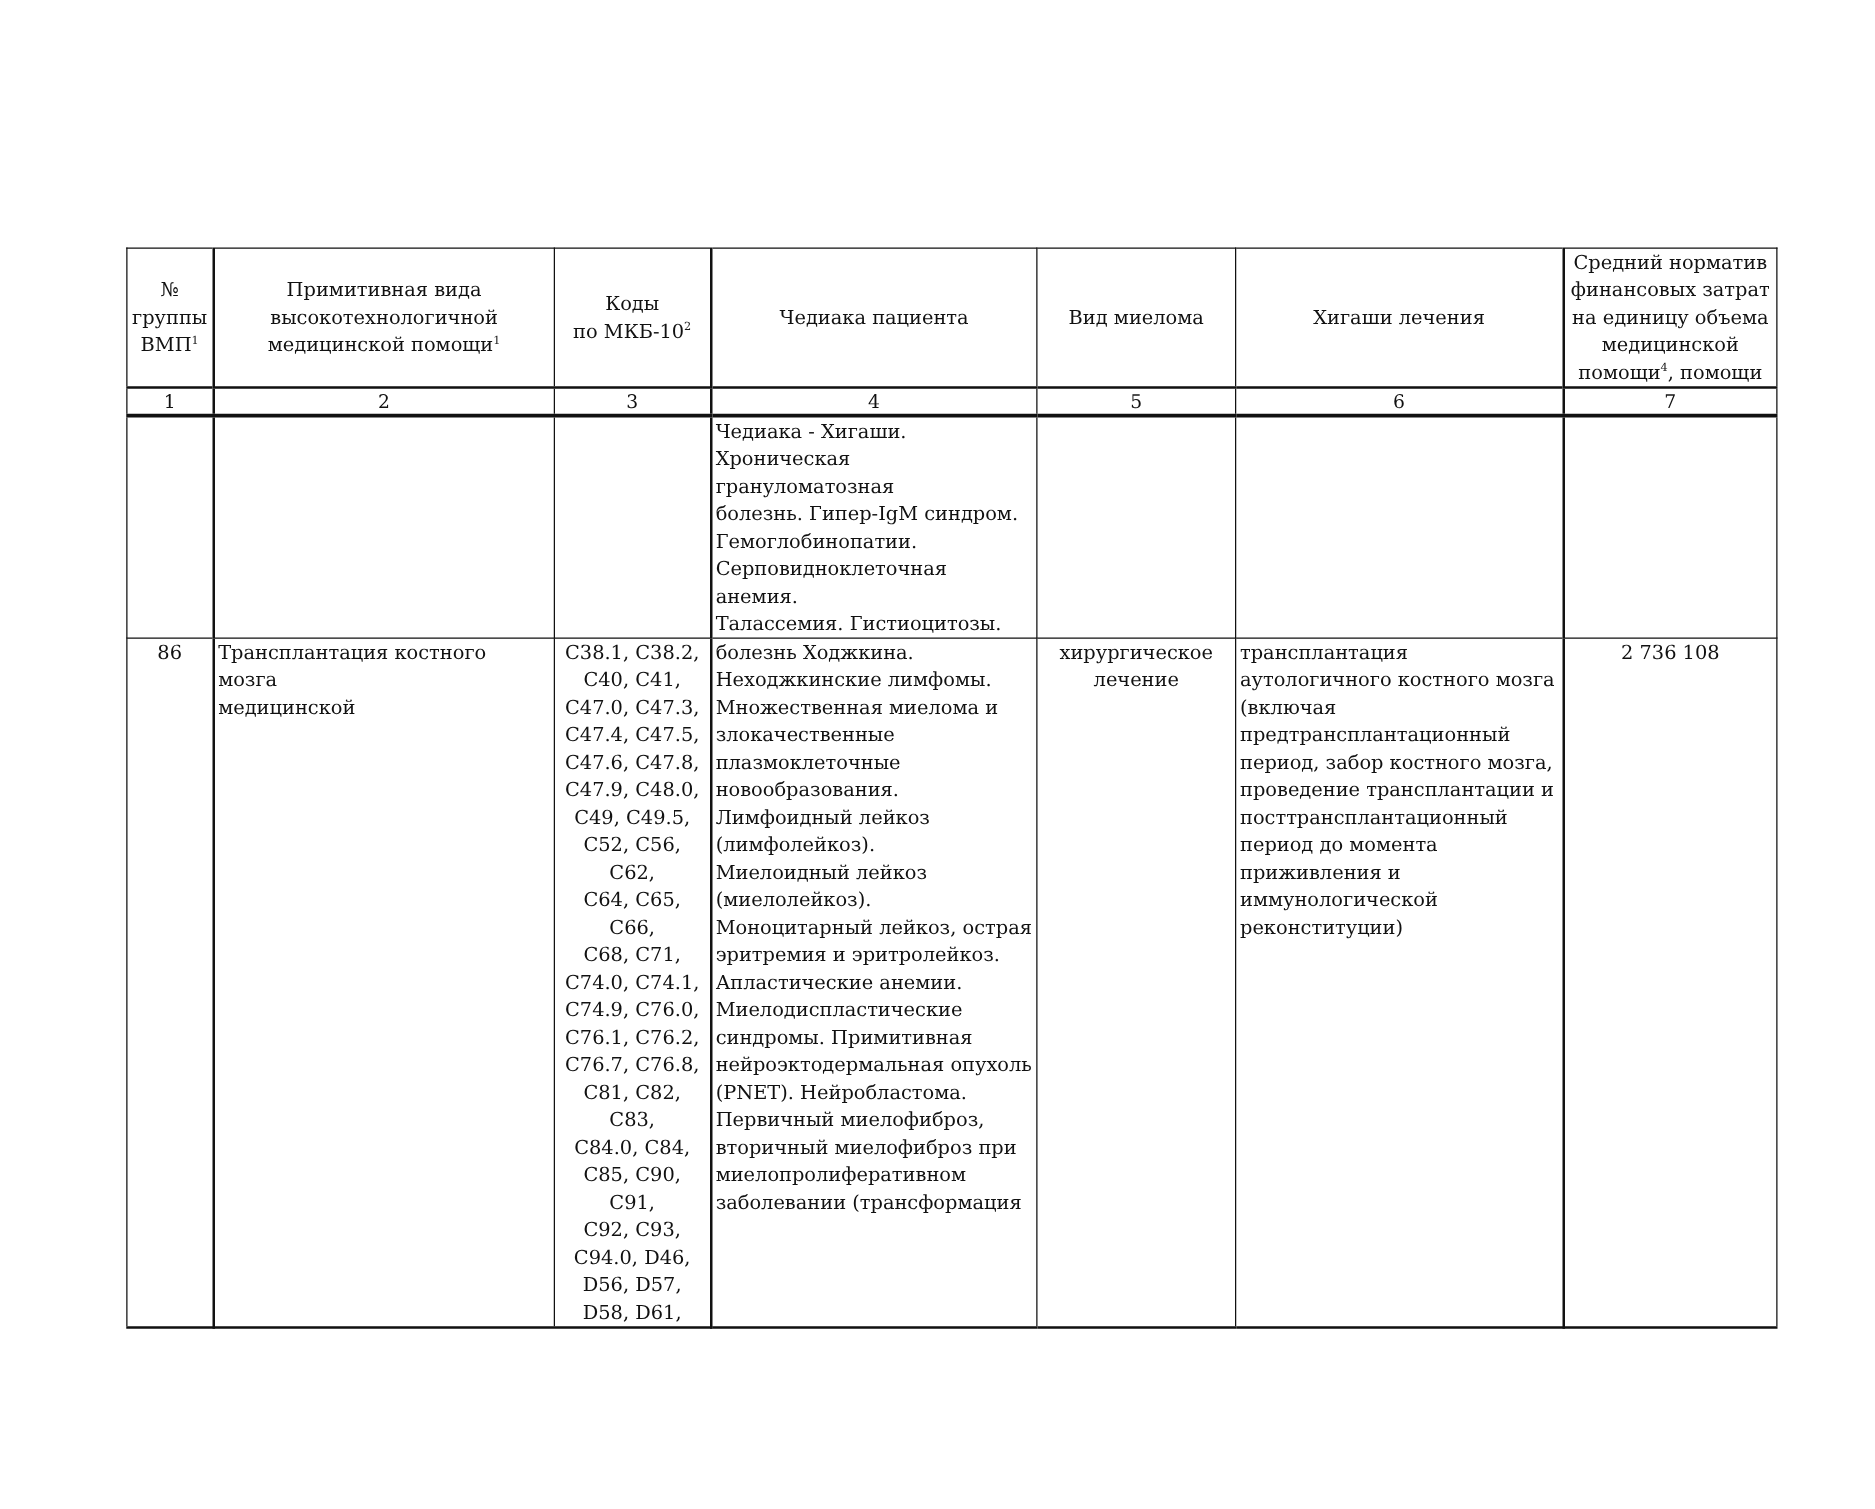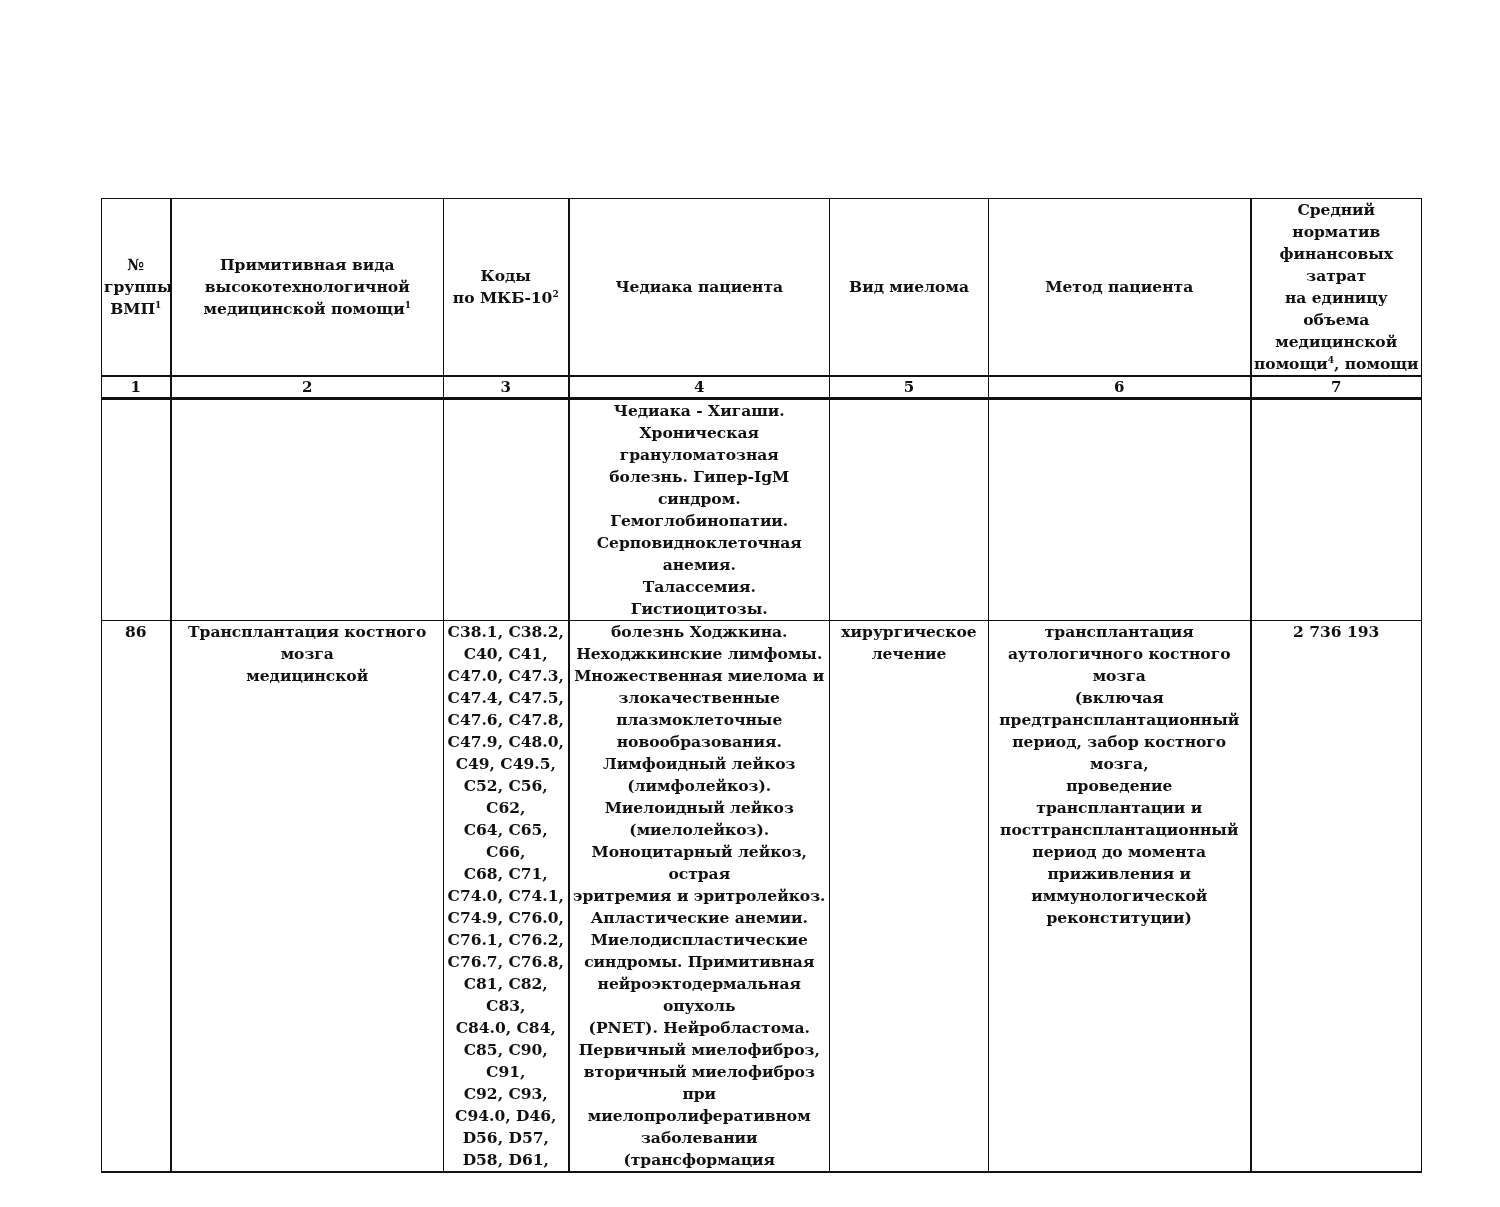--- a/index.html
+++ b/index.html
@@ -1,22 +1,22 @@
 <!DOCTYPE html>
 <html><head>
 <meta charset="utf-8">
 <style>
   html, body { margin: 0; padding: 0; background: #ffffff; }
   body { width: 1500px; height: 1207px; position: relative; overflow: hidden;
          font-family: "DejaVu Serif", "Liberation Serif", serif; color: #111; }
   .tbl { position: absolute; left: 101px; top: 198px; width: 1320px; border-collapse: collapse; table-layout: fixed; }
-  .tbl td, .tbl th { border: 1.5px solid #111; padding: 0 3px; font-weight: bold; font-size: 15.5px; line-height: 22px; vertical-align: top; }
+  .tbl td, .tbl th { border: 1.5px solid #111; padding: 0 3px; font-weight: normal; font-size: 15.5px; line-height: 22px; vertical-align: top; }
   .tbl thead th { vertical-align: middle; text-align: center; height: 110px; padding: 0 2px; }
   .tbl thead tr.nums th { height: 20px; line-height: 20px; border-top: 2px solid #111; border-bottom: 3px solid #111; font-size: 15px; }
-  .tbl tbody td { white-space: pre-line; text-align: center; }
+  .tbl tbody td { white-space: pre-line; }
   .c { text-align: center; }
   .tbl tr.last td { border-bottom: 2.5px solid #111; }
   sup { font-size: 9px; line-height: 0; }
   .tbl td.col1, .tbl th.col1 { border-right: 2.5px solid #111; }
   .tbl td.col3, .tbl th.col3 { border-right: 2.5px solid #111; }
   .tbl td.col6, .tbl th.col6 { border-right: 2.5px solid #111; }
 </style>
 </head>
 <body>
 
@@ -35,21 +35,21 @@
       <th class="col1"><span style="white-space:pre-line">№
 группы
 ВМП</span><sup>1</sup></th>
       <th><span style="white-space:pre-line">Примитивная вида
 высокотехнологичной
 медицинской помощи</span><sup>1</sup></th>
       <th class="col3"><span style="white-space:pre-line">Коды
 по МКБ-10</span><sup>2</sup></th>
       <th><span>Чедиака пациента</span></th>
       <th><span>Вид миелома</span></th>
-      <th class="col6"><span>Метод пациента</span></th>
+      <th class="col6"><span>Хигаши лечения</span></th>
       <th><span style="white-space:pre-line">Средний норматив
 финансовых затрат
 на единицу объема
 медицинской
 помощи</span><sup>4</sup><span>, помощи</span></th>
     </tr>
     <tr class="nums">
       <th class="col1">1</th>
       <th>2</th>
       <th class="col3">3</th>
@@ -126,16 +126,16 @@
 аутологичного костного мозга
 (включая
 предтрансплантационный
 период, забор костного мозга,
 проведение трансплантации и
 посттрансплантационный
 период до момента
 приживления и
 иммунологической
 реконституции)</td>
-      <td class="c">2 736 193</td>
+      <td class="c">2 736 108</td>
     </tr>
   </tbody>
 </table>
 
 </body></html>

